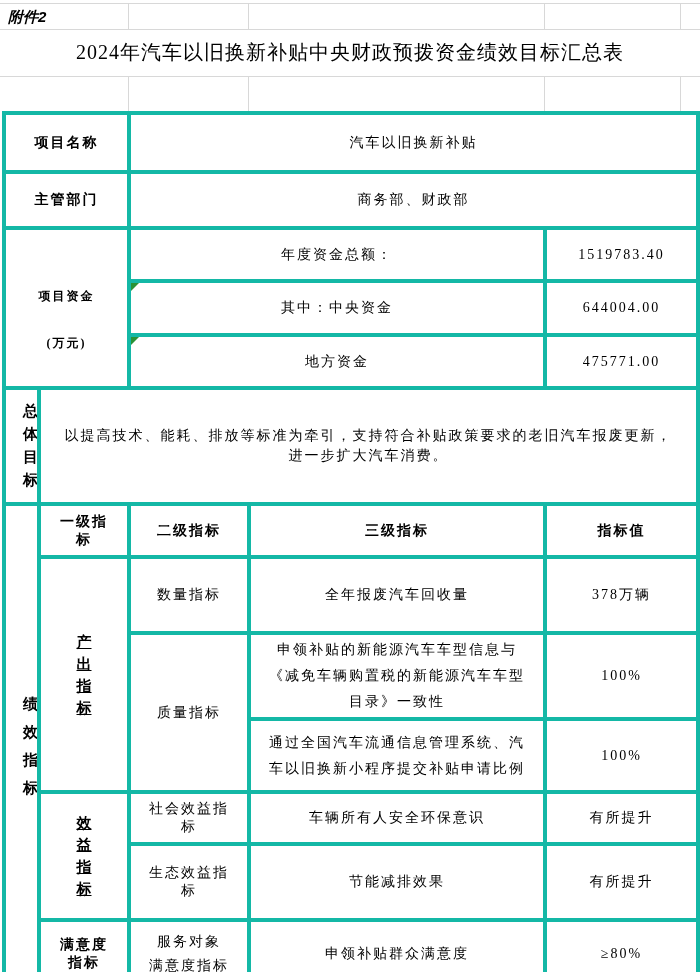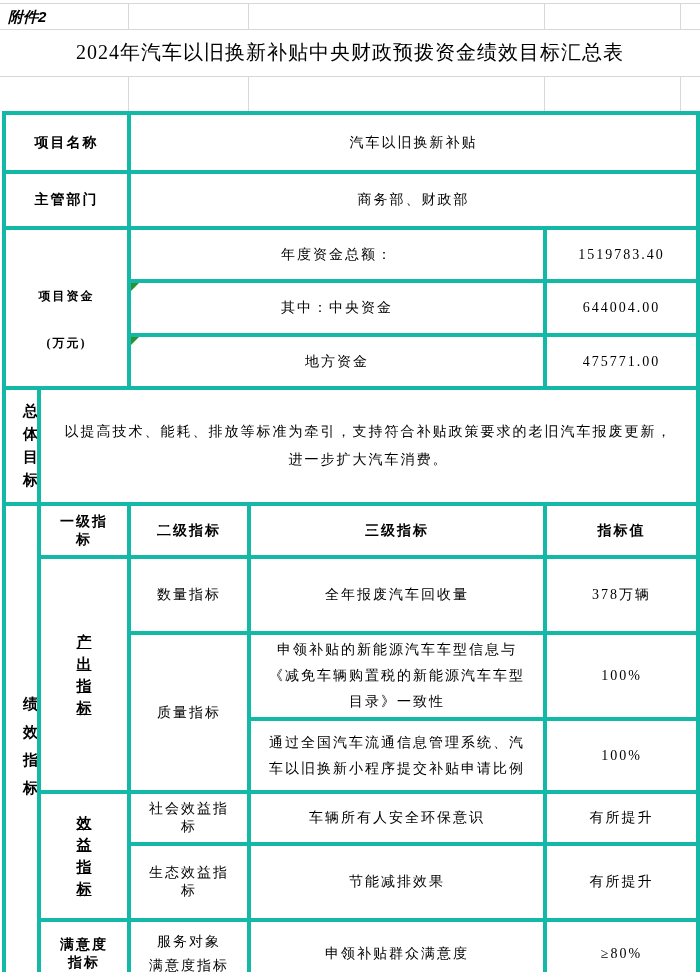--- a/index.html
+++ b/index.html
@@ -44,21 +44,21 @@
   td.pad0{padding-left:5px;}
   td.pad1{padding-left:34px;}
   td.pad2{padding-left:66px;}
   .vtext{
     width:17px;margin:8px auto;
     font-weight:bold;font-size:15px;letter-spacing:0;
     word-break:break-all;text-align:center;
   }
   .lh23{line-height:23px;} .lh28{line-height:28px;} .lh22{line-height:22px;text-decoration:underline;}
   .goal-text{
-    text-align:left;line-height:28px;letter-spacing:1.5px;padding:2px 10px 2px 6px;
+    text-align:left;line-height:20px;letter-spacing:1.5px;padding:2px 10px 2px 6px;
   }
   .fundname{line-height:24px;font-size:12px;margin-top:23px;}
   .two-line{white-space:pre-line;line-height:24px;}
   .flag{
     position:absolute;left:0;top:0;width:0;height:0;
     border-top:8px solid var(--flag-green,#2a9235);
     border-right:8px solid transparent;
   }
 </style>
 </head>

